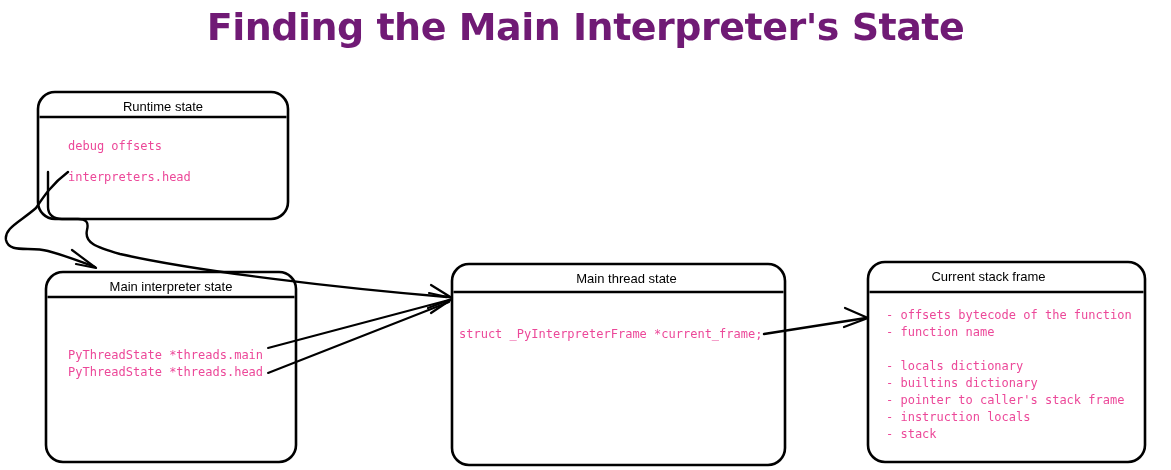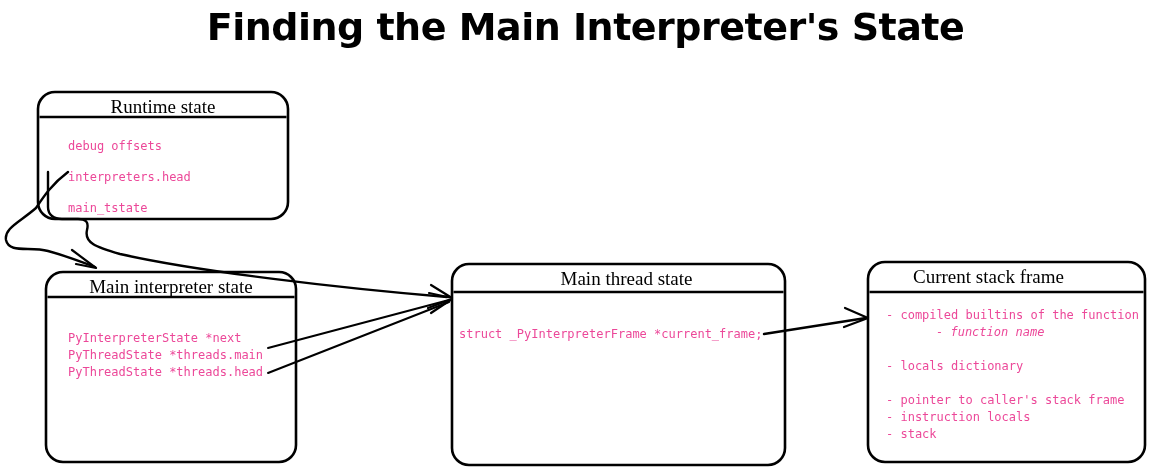--- a/index.html
+++ b/index.html
@@ -25,21 +25,21 @@
     position: absolute;
     left: 0;
     top: 0;
     width: 1171px;
     text-align: center;
     font-family: "DejaVu Sans", sans-serif;
     font-weight: bold;
     font-size: 38px;
     line-height: 50px;
     letter-spacing: -0.5px;
-    color: #000000;
+    color: #701a75;
     white-space: nowrap;
   }
   svg.layer {
     position: absolute;
     left: 0;
     top: 0;
     width: 1171px;
     height: 470px;
     overflow: visible;
   }
@@ -67,22 +67,22 @@
   .arrowhead {
     fill: none;
     stroke: #000000;
     stroke-width: 2.2;
     stroke-linecap: round;
     stroke-linejoin: round;
   }
   .box-title {
     position: absolute;
     text-align: center;
-    font-family: Liberation Serif, serif;
-    font-size: 19px;
+    font-family: Liberation Sans, sans-serif;
+    font-size: 13px;
     line-height: 16px;
     color: #000000;
     white-space: nowrap;
   }
   .box-body {
     position: absolute;
     font-family: "DejaVu Sans Mono", monospace;
     font-size: 12px;
     color: #ec4899;
     white-space: nowrap;
@@ -142,31 +142,30 @@
     <path class="arrowhead" d="M 428,308 L 452,299 L 431,313"></path>
 
     <path class="connector" d="M 764,334 L 866,318"></path>
     <path class="arrowhead" d="M 845,308 L 868,318 L 844,327"></path>
 
   </svg>
 
   <div class="box-title" style="left:38px; top:99px; width:250px;">Runtime state</div>
   <div class="box-body row-spaced" style="left:68px; top:131px;">debug offsets</div>
   <div class="box-body row-spaced" style="left:68px; top:162px;">interpreters.head</div>
-  <div class="box-body row-spaced" style="left:68px; top:193px;">main_tstate</div>
 
   <div class="box-title" style="left:46px; top:279px; width:250px;">Main interpreter state</div>
-  <div class="box-body row-tight" style="left:68px; top:330px;">PyInterpreterState *next</div>
   <div class="box-body row-tight" style="left:68px; top:364px;">PyThreadState *threads.head</div>
   <div class="box-body row-tight" style="left:68px; top:347px;">PyThreadState *threads.main</div>
 
   <div class="box-title" style="left:452px; top:271px; width:333px;padding-left:8px;">Main thread state</div>
   <div class="box-body" style="left:459px; top:327px;">struct _PyInterpreterFrame *current_frame;</div>
 
   <div class="box-title" style="left:868px; top:269px; width:241px;">Current stack frame</div>
-  <div class="box-body row-list" style="left:886px; top:307px;">- compiled builtins of the function</div>
-  <div class="box-body row-list" style="left:936px; top:324px;font-style:italic;">- function name</div>
+  <div class="box-body row-list" style="left:886px; top:307px;">- offsets bytecode of the function</div>
+  <div class="box-body row-list" style="left:886px; top:324px;">- function name</div>
   <div class="box-body row-list" style="left:886px; top:358px;">- locals dictionary</div>
+  <div class="box-body row-list" style="left:886px; top:375px;">- builtins dictionary</div>
   <div class="box-body row-list" style="left:886px; top:392px;">- pointer to caller's stack frame</div>
   <div class="box-body row-list" style="left:886px; top:409px;">- instruction locals</div>
   <div class="box-body row-list" style="left:886px; top:426px;">- stack</div>
 
 </div>
 
 </body></html>

